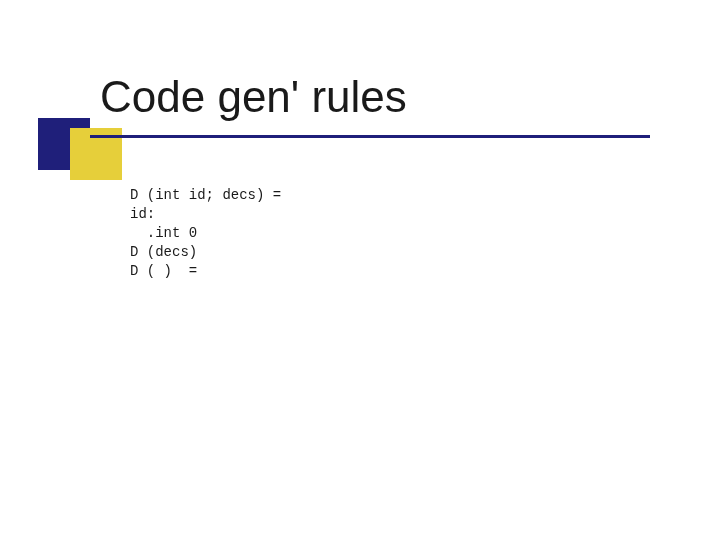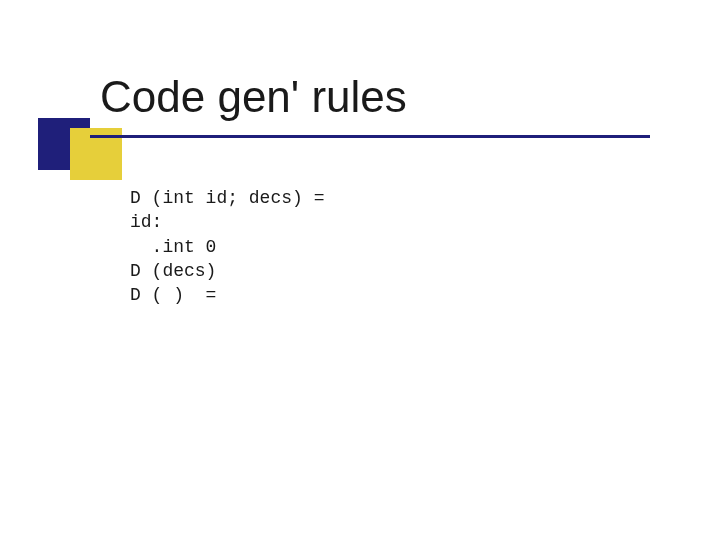--- a/index.html
+++ b/index.html
@@ -48,21 +48,21 @@
     font-size: 44px;
     font-family: "Verdana", "Arial", sans-serif;
     color: #1a1a1a;
     letter-spacing: 0px;
   }
   .body {
     position: absolute;
     left: 130px;
     top: 186px;
     font-family: "Courier New", Courier, monospace;
-    font-size: 18px;
+    font-size: 14px;
     line-height: 1.35;
     color: #1a1a1a;
     white-space: pre;
   }
 </style>
 </head>
 <body>
 
 <div class="slide">
 

